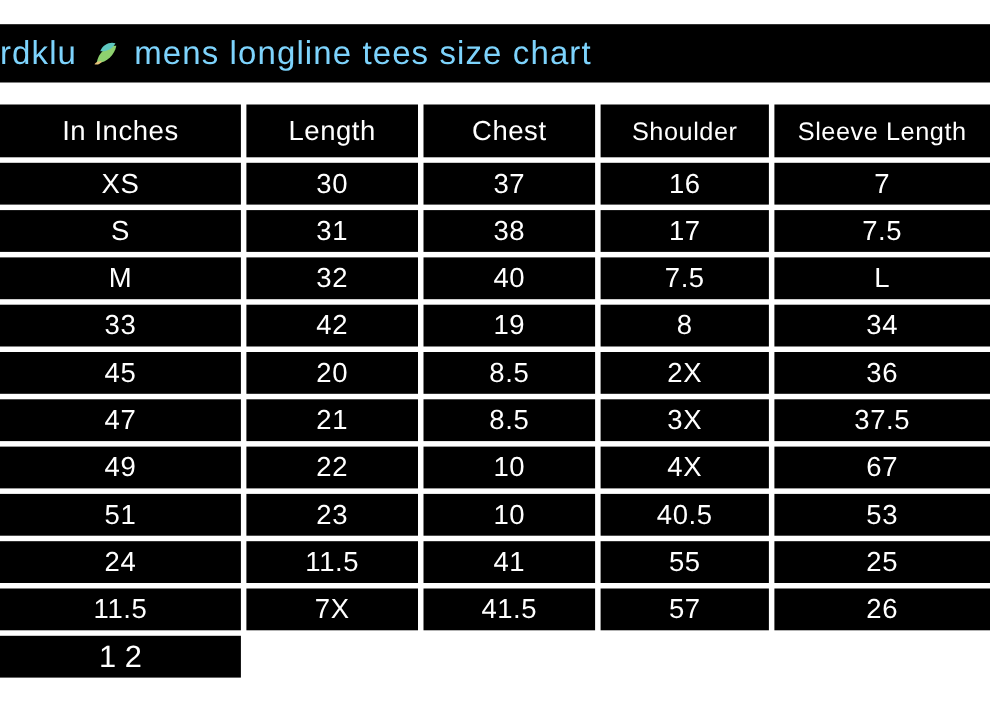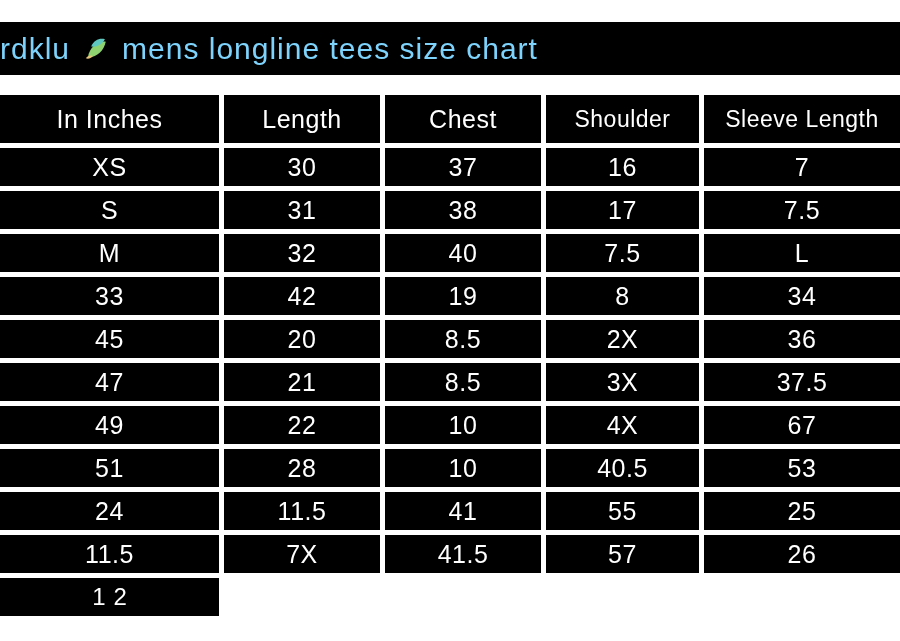--- a/index.html
+++ b/index.html
@@ -36,21 +36,21 @@
   }
   .cell {
     background: #000000;
     color: #ffffff;
     display: flex; align-items: center; justify-content: center;
     font-size: 25px;
     letter-spacing: 0.5px;
     white-space: nowrap;
   }
   .cell.header.big { font-size: 23px; }
-  .cell.wide-digits { font-size: 24px; letter-spacing: 8px; padding-left: 8px; }
+  .cell.wide-digits { font-size: 28px; letter-spacing: 8px; padding-left: 8px; }
 </style>
 </head>
 <body>
 
 <div class="page">
 
   <div class="title-bar">
     <span>rdklu</span>
     <span class="leaf">
       <svg width="26" height="26" viewBox="0 0 32 32" aria-hidden="true">
@@ -97,21 +97,21 @@
       <div class="cell">21</div>
       <div class="cell">8.5</div>
       <div class="cell">3X</div>
       <div class="cell">37.5</div>
       <div class="cell">49</div>
       <div class="cell">22</div>
       <div class="cell">10</div>
       <div class="cell">4X</div>
       <div class="cell">67</div>
       <div class="cell">51</div>
-      <div class="cell">28</div>
+      <div class="cell">23</div>
       <div class="cell">10</div>
       <div class="cell">40.5</div>
       <div class="cell">53</div>
       <div class="cell">24</div>
       <div class="cell">11.5</div>
       <div class="cell">41</div>
       <div class="cell">55</div>
       <div class="cell">25</div>
       <div class="cell">11.5</div>
       <div class="cell">7X</div>

